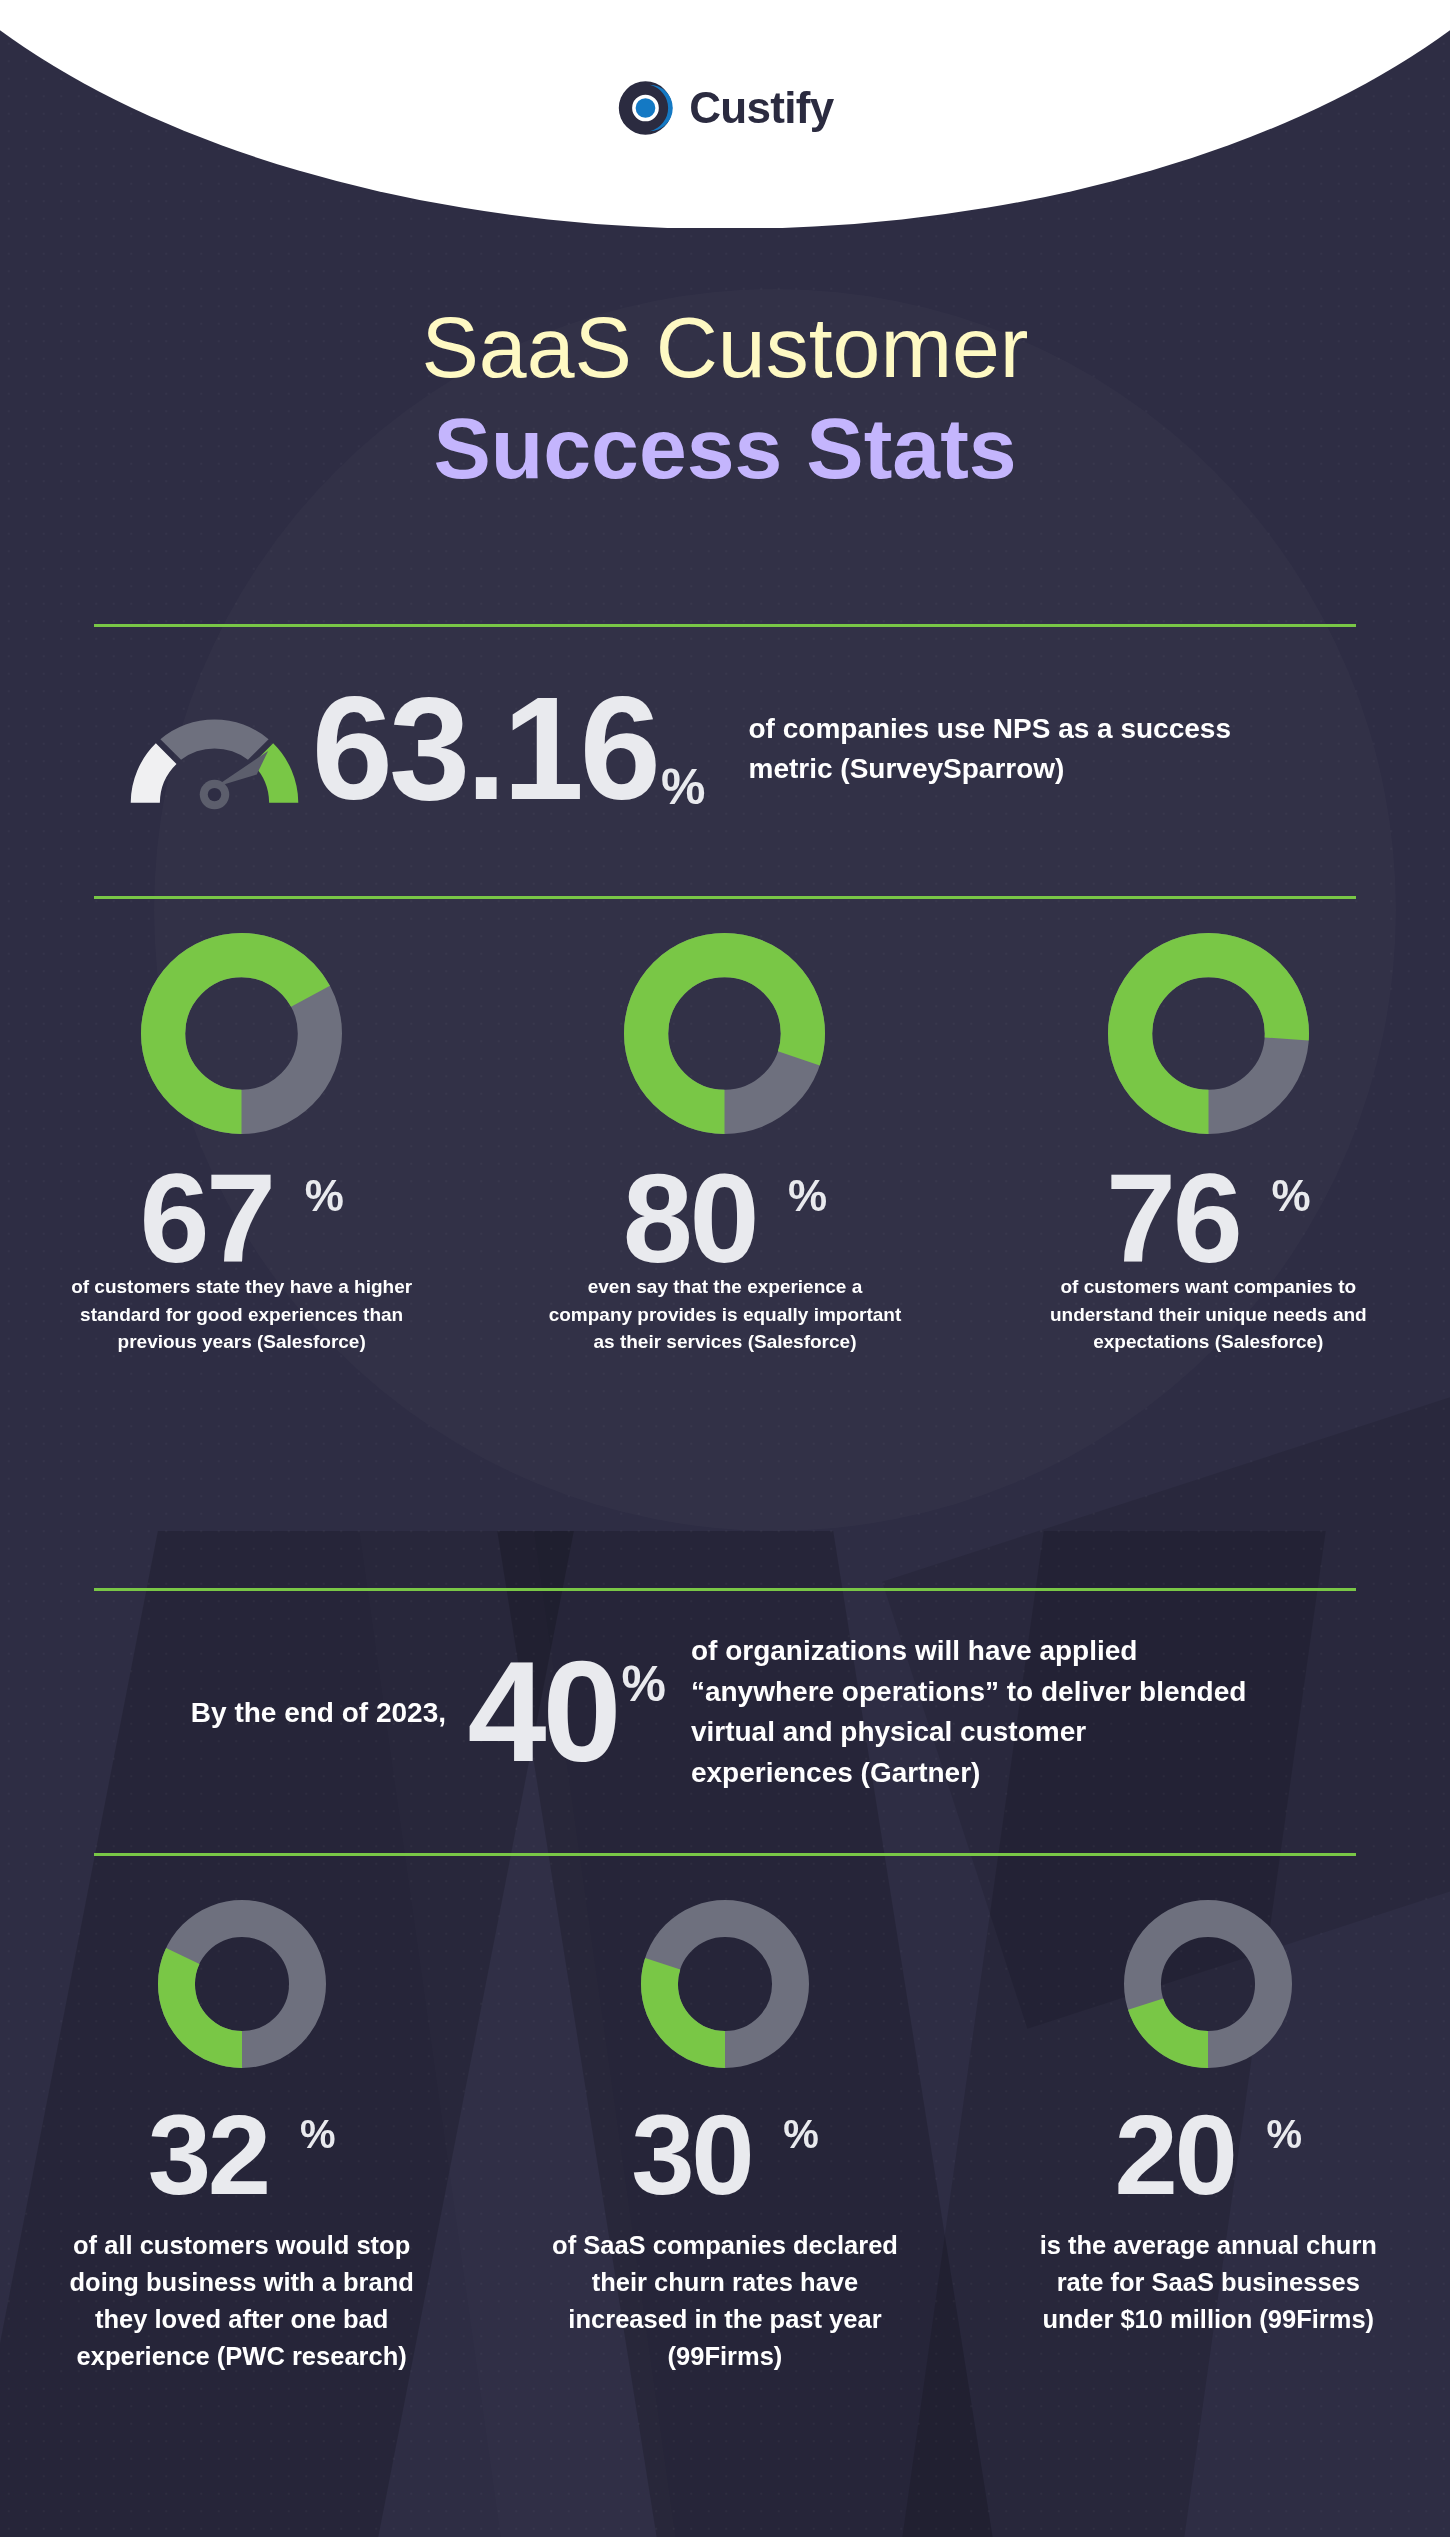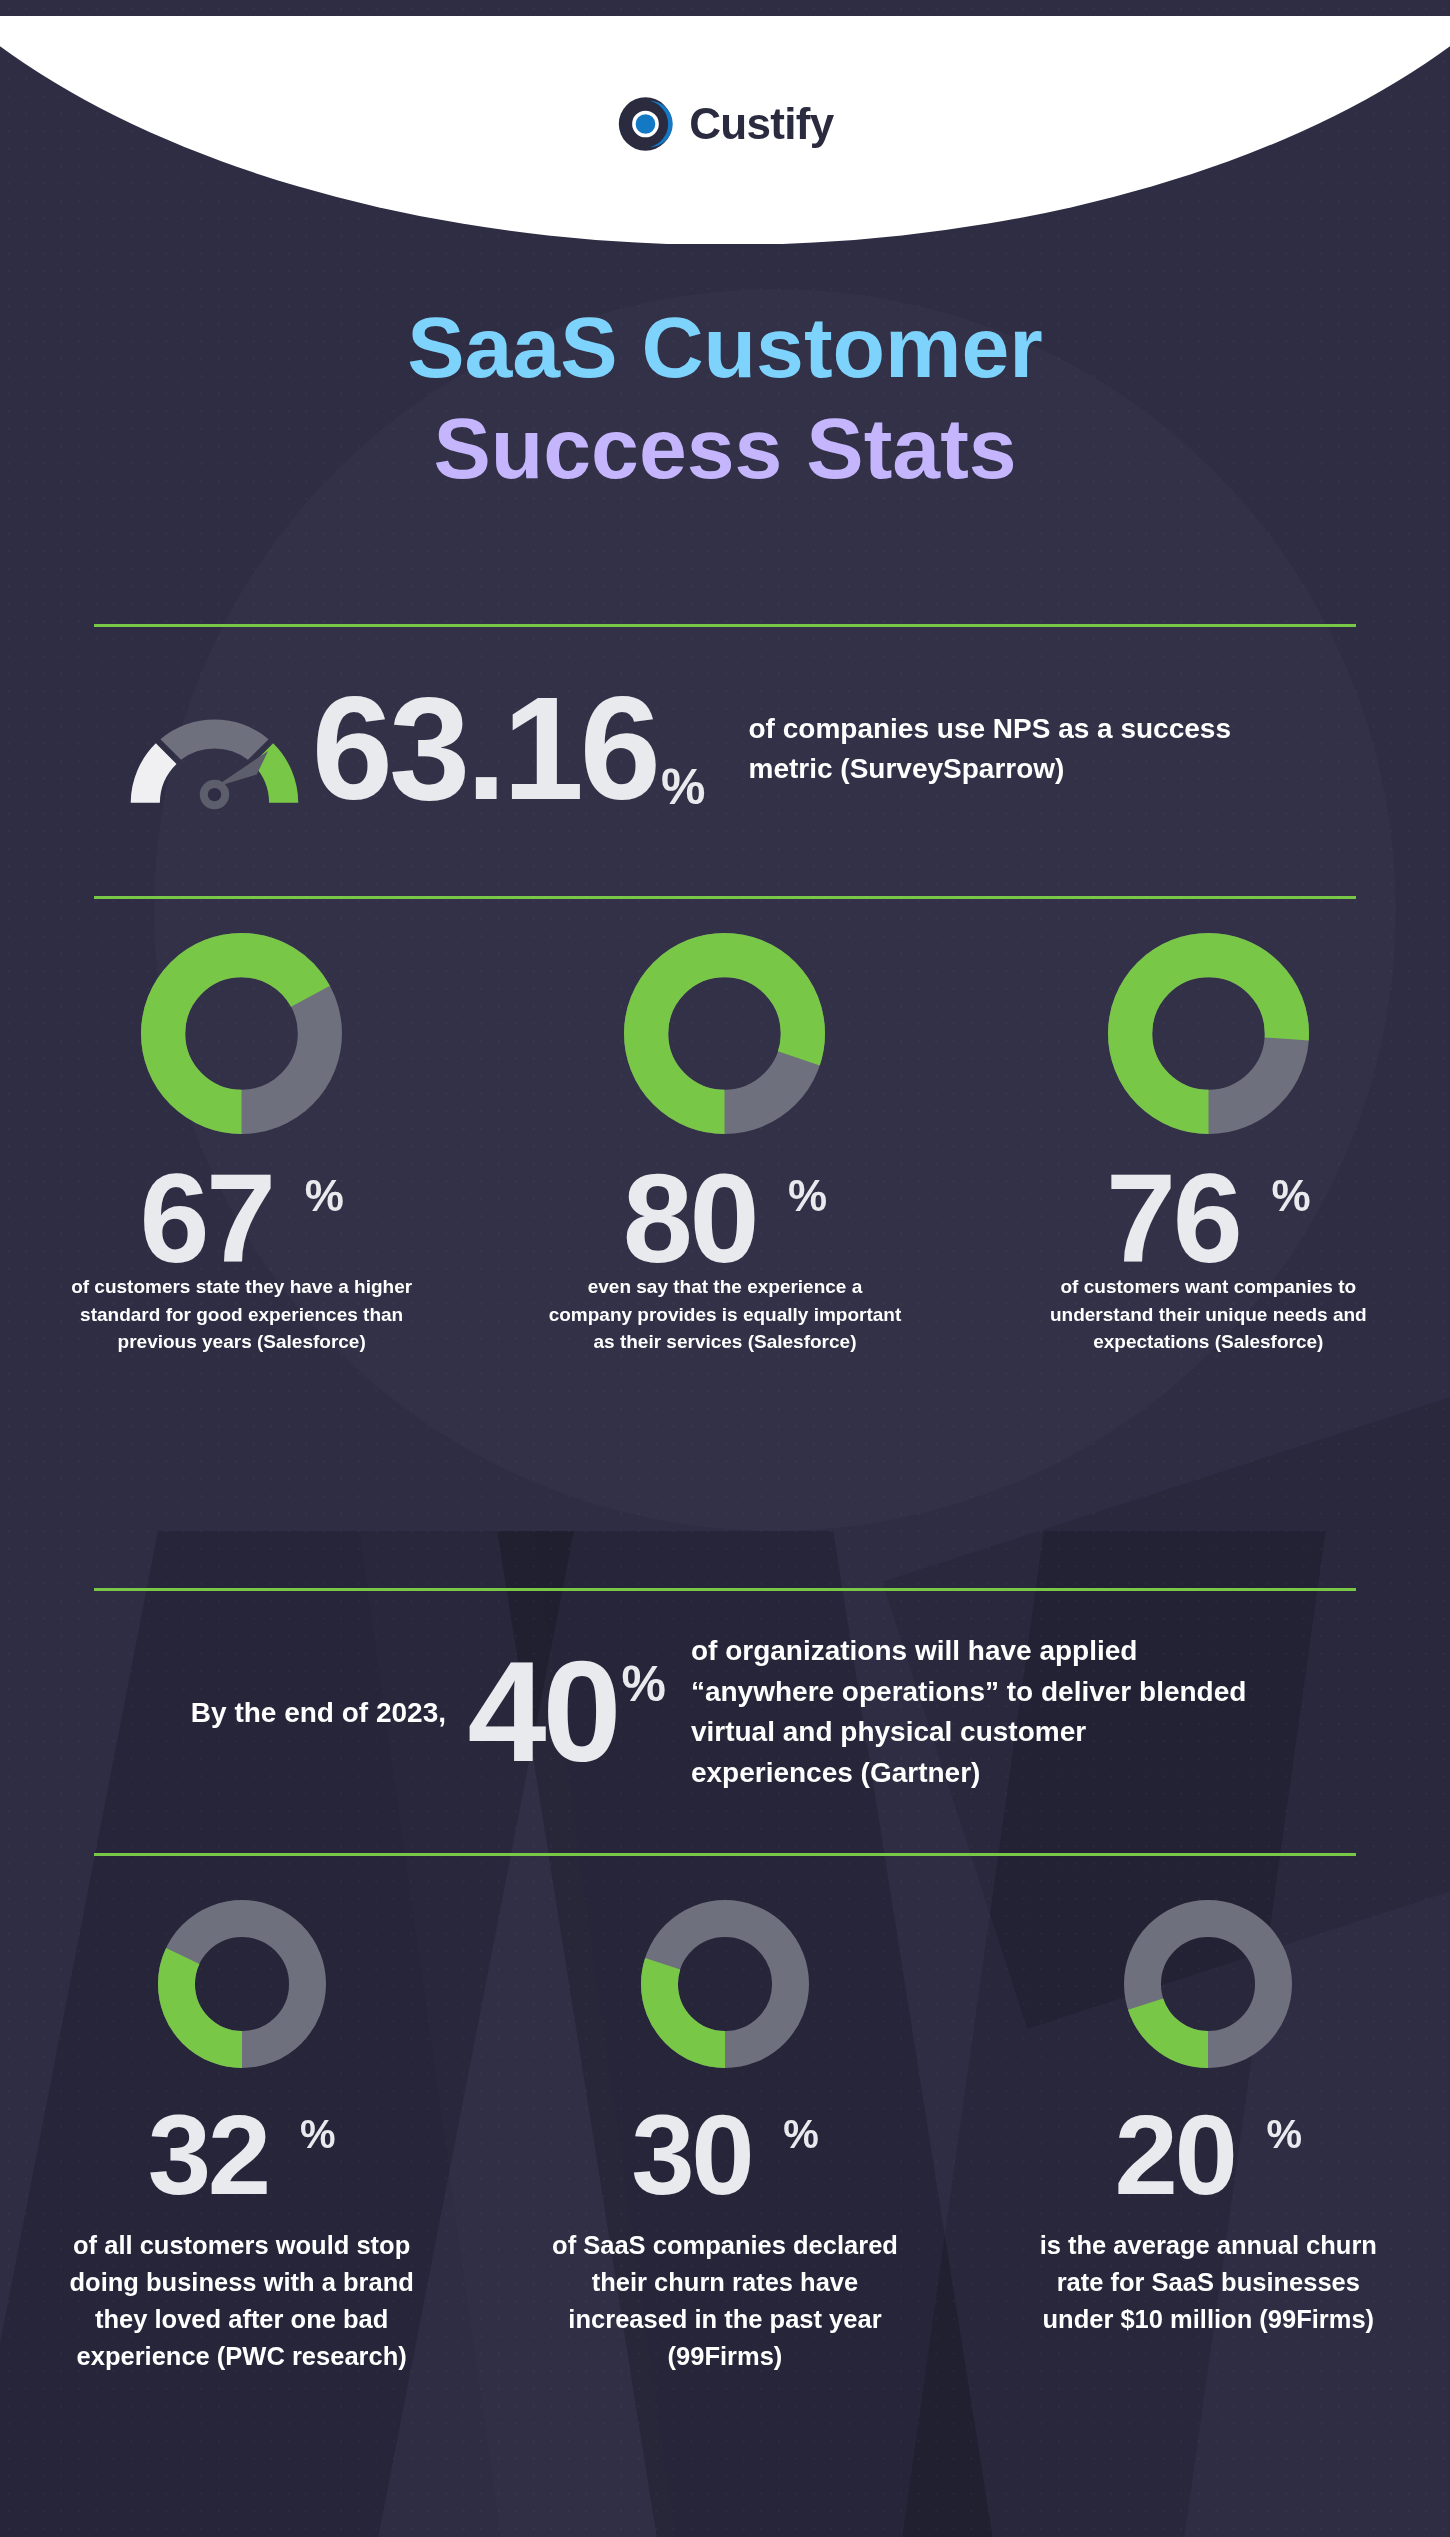--- a/index.html
+++ b/index.html
@@ -51,21 +51,21 @@
     transform:skewX(8deg);
   }
   #bg-tri {
     left:940px; top:1477px; width:604px; height:470px;
     background:rgba(0,0,0,0.10);
     transform:rotate(-18deg);
   }
 
   
   #header-wrap {
-    position:absolute; left:0; top:16px; width:1450px; height:228px;
+    position:absolute; left:0; top:0; width:1450px; height:228px;
     z-index:5; overflow:hidden;
   }
   #header-oval {
     position:absolute;
     left:50%; top:-765px;
     transform:translateX(-50%);
     width:1813px; height:994px;
     background:#ffffff;
     border-radius:50%;
   }
@@ -80,21 +80,21 @@
     font-size:44px; font-weight:700; color:#2b2b40;
     letter-spacing:-0.7px; line-height:1;
   }
 
   
   #title-block {
     position:absolute; left:0; top:302px; width:1450px;
     text-align:center; z-index:6;
   }
   #title-line1 {
-    font-size:86px; font-weight:700; color:#7dd3fc;
+    font-size:86px; font-weight:400; color:#fef9c3;
     letter-spacing:0px; line-height:1.06;
   }
   #title-line2 {
     font-size:86px; font-weight:700; color:#c4b5fd;
     letter-spacing:0px; line-height:1.06; margin-top:9.4px;
   }
 
   
   .divider {
     position:absolute; left:94px; width:1262px; height:2.7px;

